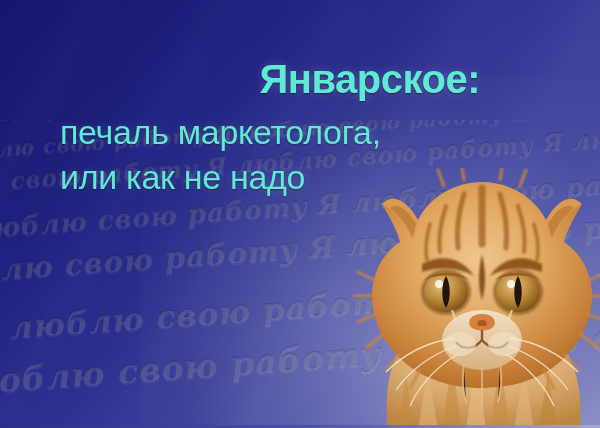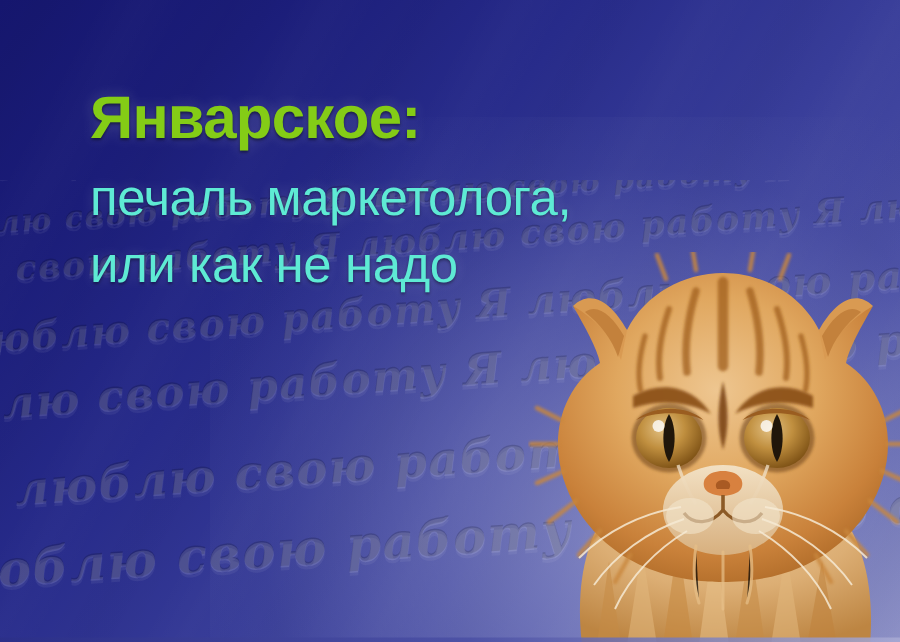--- a/index.html
+++ b/index.html
@@ -103,23 +103,24 @@
     left: 60px;
     top: 56px;
     width: 420px;
   }
   .headline {
     margin: 0;
     font-family: "Liberation Sans", sans-serif;
     font-weight: 700;
     font-size: 40px;
     line-height: 46px;
-    color: #84cc16;
+    color: #5eead4;
     letter-spacing: -0.5px;
     text-shadow: 0 1px 2px rgba(0,0,0,0.45), 0 0 10px rgba(255,255,255,0.18);
+    text-align: right;
   }
   .subline {
     margin: 8px 0 0 0;
     font-family: "Liberation Sans", sans-serif;
     font-weight: 400;
     font-size: 34px;
     line-height: 45px;
     color: #5eead4;
     letter-spacing: -0.3px;
     text-shadow: 0 1px 2px rgba(0,0,0,0.38), 0 0 9px rgba(255,255,255,0.16);

